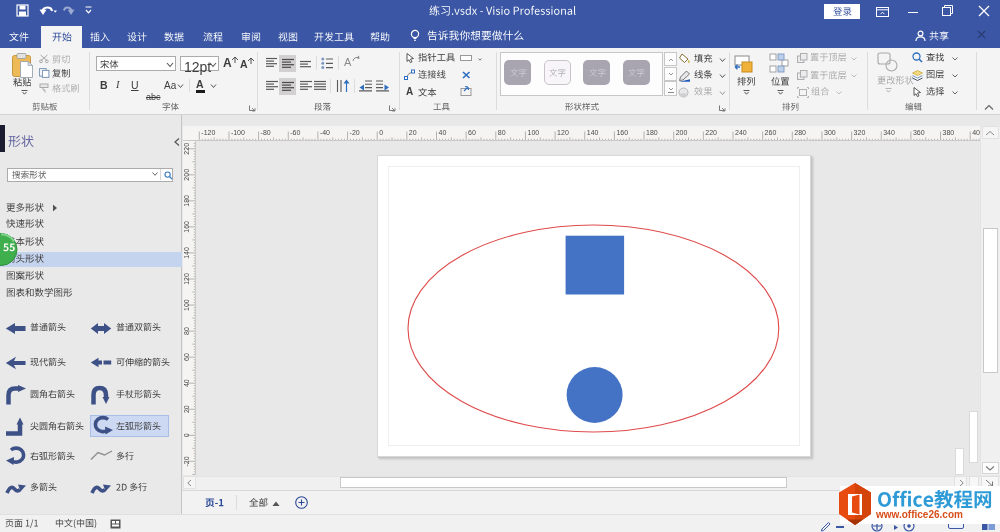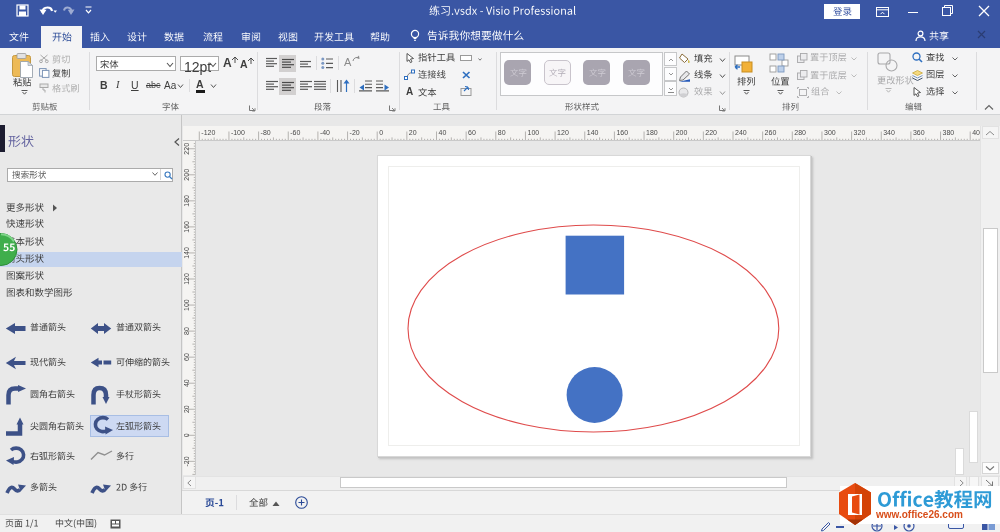--- a/index.html
+++ b/index.html
@@ -256,21 +256,21 @@
 <svg style="position:absolute;left:232px;top:57px" width="6" height="6" viewBox="0 0 6 6">
     <path d="M3 0 L6 3 M3 0 L0 3 M3 0 V6" stroke="#3d3d3d" fill="none" stroke-width="0.9"></path>
   </svg>
 <div style="position:absolute;left:240px;top:58px;font-size:10.5px;font-weight:bold;color:#3d3d3d">A</div>
 <svg style="position:absolute;left:248px;top:58px" width="6" height="6" viewBox="0 0 6 6">
     <path d="M3 0 L6 3 M3 0 L0 3 M3 0 V6" stroke="#3d3d3d" fill="none" stroke-width="0.9"></path>
   </svg>
 <div style="position:absolute;left:100px;top:78.5px;font-size:10.5px;font-weight:bold;color:#3d3d3d">B</div>
 <div style="position:absolute;left:116px;top:78.5px;font-size:10.5px;font-style:italic;font-family:'Liberation Serif',serif;color:#3d3d3d">I</div>
 <div style="position:absolute;left:131px;top:78.5px;font-size:10.5px;text-decoration:underline;color:#3d3d3d">U</div>
-<div style="position:absolute;left:146px;top:80px;font-size:9px;text-decoration:line-through;color:#3d3d3d">abc</div>
+<div style="position:absolute;left:146px;top:92px;font-size:9px;text-decoration:line-through;color:#3d3d3d">abc</div>
 <div style="position:absolute;left:164px;top:79.5px;font-size:10px;color:#3d3d3d">Aa</div>
 <svg style="position:absolute;left:177px;top:84px" width="7" height="5" viewBox="0 0 7 5">
     <path d="M1 0.5 L3.5 3.5 6 0.5" fill="none" stroke="#555" stroke-width="1"></path>
   </svg>
 <div style="position:absolute;left:188.5px;top:79px;width:1px;height:13px;background:#dcdcde"></div>
 <div style="position:absolute;left:196px;top:77.5px;font-size:10.5px;font-weight:bold;color:#3d3d3d">A</div>
 <div style="position:absolute;left:196px;top:89.5px;width:9px;height:3px;background:#1a1a1a"></div>
 <svg style="position:absolute;left:210px;top:84px" width="7" height="5" viewBox="0 0 7 5">
     <path d="M1 0.5 L3.5 3.5 6 0.5" fill="none" stroke="#555" stroke-width="1"></path>
   </svg>

